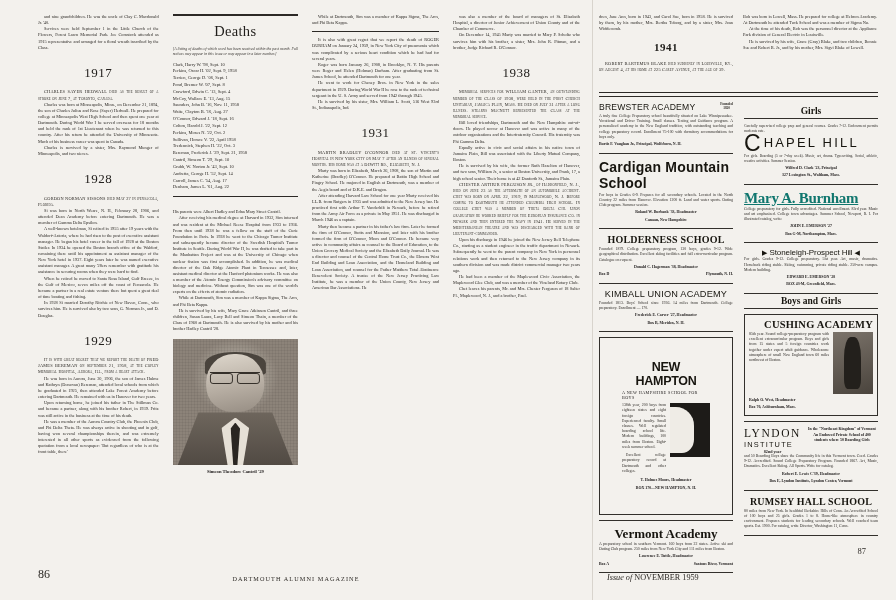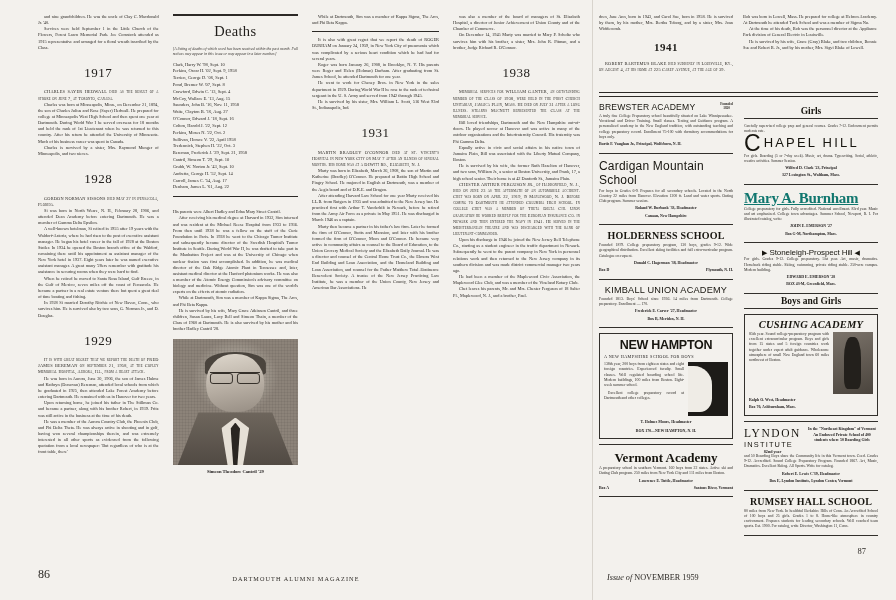--- a/index.html
+++ b/index.html
@@ -184,21 +184,21 @@
     font-family: "Liberation Sans", sans-serif;
     font-size: 13px; letter-spacing: 2.2px; color: #17150f;
   }
   .chapel-side { font-size: 3.6px; line-height: 1.35; text-align: justify; color: #2e2b27; }
 
   .burnham {
     font-family: "Liberation Serif", serif; font-weight: bold;
     font-size: 15px; color: #0f766e; letter-spacing: -.3px; text-decoration: underline;
   }
 
-  .boxed { border: 1.1px solid #32302c; padding: 4px; }
+  .boxed { border: 1.1px solid #32302c; padding: 22px; }
   .nh-title {
     font-family: "Liberation Sans", sans-serif; font-weight: bold;
     font-size: 12.5px; text-align: center; color: #17150f; letter-spacing: -.3px;
   }
   .nh-sub { font-size: 4.2px; letter-spacing: .4px; margin: 2px 0 3px 0; color: #232020; }
   .nh-flex { display: flex; gap: 4px; }
   .nh-silh {
     width: 40px; height: 54px; flex: 0 0 40px;
     background: #1d1b18; position: relative; overflow: hidden;
   }
@@ -394,21 +394,21 @@
             <span>Founded</span><br>
             <span>1820</span>
           </div>
           <div class="ad-name-sans">BREWSTER ACADEMY</div>
           <div class="ad-body">A truly fine College Preparatory school beautifully situated on Lake Winnipesaukee. Vocational and Driver Training. Small classes. Testing and Guidance program. A personalized academy in the New England tradition, with outstanding teaching and college preparatory record. Enrollment 75-100 with dormitory accommodations for boys only.</div>
           <div class="ad-contact" style="text-align:left;">Burtis F. Vaughan Jr., Principal, Wolfeboro, N. H.</div>
         </div>
         <div class="ad-sep"></div>
 
         <div class="ad">
-          <div class="ad-name-sans" style="font-weight:normal;font-size:12px;">Cardigan Mountain School</div>
+          <div class="ad-name-sans" style="font-weight:bold;font-size:14px;">Cardigan Mountain School</div>
           <div class="ad-body">For boys in Grades 6-9. Prepares for all secondary schools. Located in the North Country 22 miles from Hanover. Elevation 1200 ft. Land and water sports. Outing Club program. Summer session.</div>
           <div class="ad-contact">Roland W. Burbank '33, Headmaster</div>
           <div class="ad-contact">Canaan, New Hampshire</div>
         </div>
         <div class="ad-sep"></div>
 
         <div class="ad">
           <div class="ad-name-serif" style="font-size:10px;">HOLDERNESS SCHOOL</div>
           <div class="ad-body">Founded 1879. College preparatory program, 130 boys, grades 9-12. Wide geographical distribution. Excellent skiing facilities and full extra-curricular program. Catalogue on request.</div>
           <div class="ad-contact">Donald C. Hagerman '38, Headmaster</div>
@@ -485,21 +485,21 @@
             <span class="tri">◀</span>
           </div>
           <div class="ad-body">For girls. Grades 9-12. College preparatory. 5lst year. Art, music, dramatics. Horseback riding stable. Skiing, swimming, private riding stable. 250-acre campus. Modern building.</div>
           <div class="ad-contact">EDWARD E. EMERSON '28</div>
           <div class="ad-contact">BOX 43-M, Greenfield, Mass.</div>
         </div>
 
         <div class="sect-head">Boys and Girls</div>
 
         <div class="ad cushing-box">
-          <div class="ad-name-serif" style="font-size:10.5px;text-align:center;font-style:italic;">CUSHING ACADEMY</div>
+          <div class="ad-name-serif" style="font-size:10.5px;text-align:right;">CUSHING ACADEMY</div>
           <div class="cushing-flex">
             <div class="ad-body" style="flex:1;">85th year. Sound college-preparatory program with excellent extracurricular program. Boys and girls from 15 states and 5 foreign countries work together under expert adult guidance. Wholesome atmosphere of small New England town 60 miles northwest of Boston.</div>
             <div class="cushing-img"></div>
           </div>
           <div class="ad-contact" style="text-align:left;margin-top:4px;">Ralph O. West, Headmaster</div>
           <div class="ad-contact" style="text-align:left;">Box 70, Ashburnham, Mass.</div>
         </div>
         <div class="ad-sep"></div>
 
         <div class="ad">

